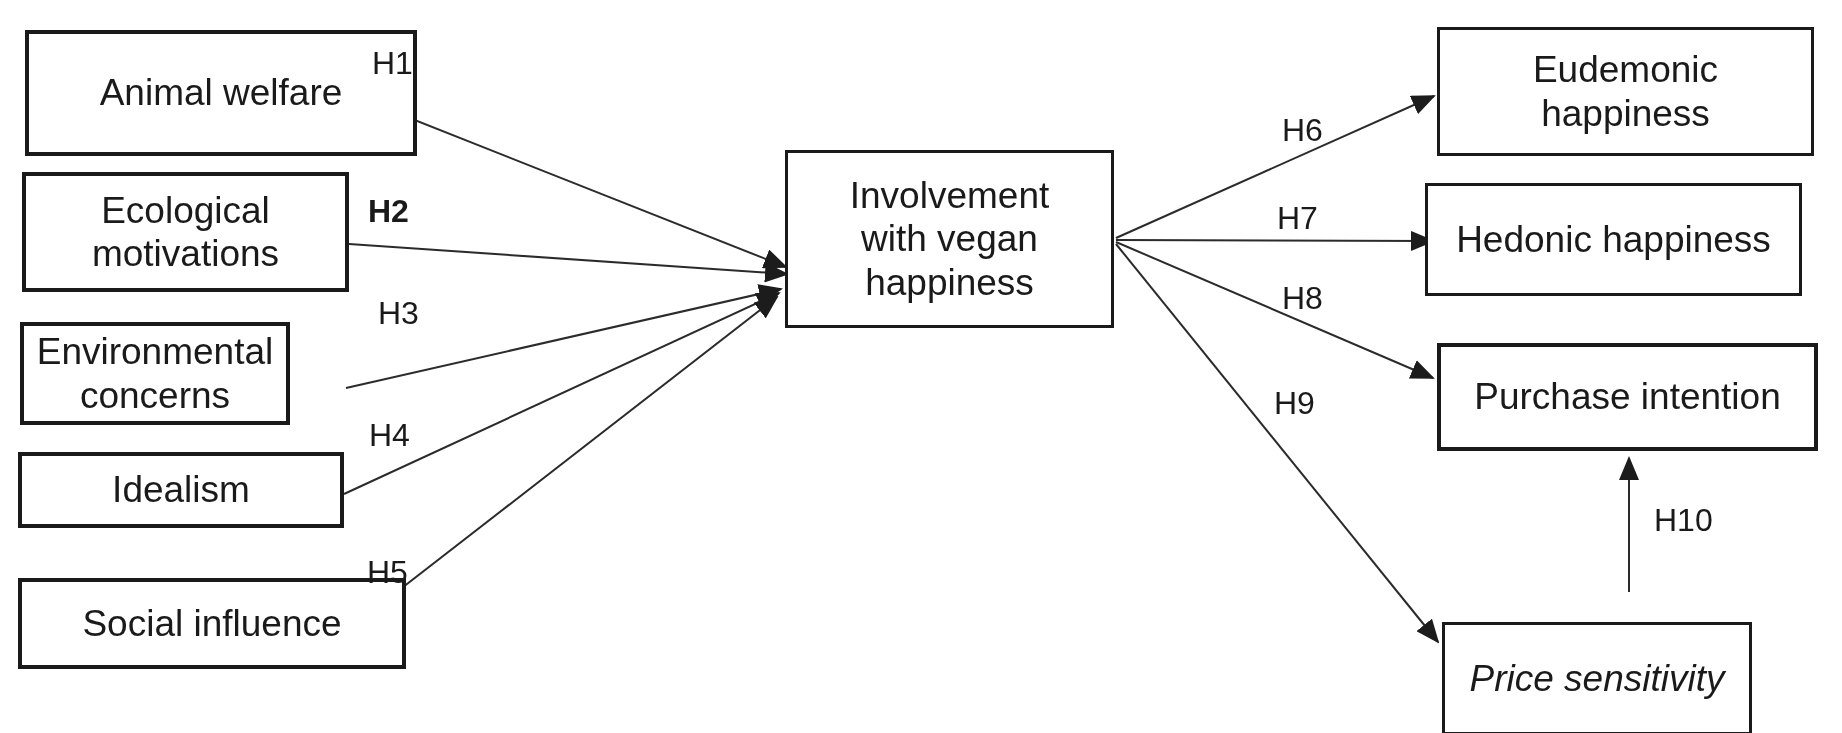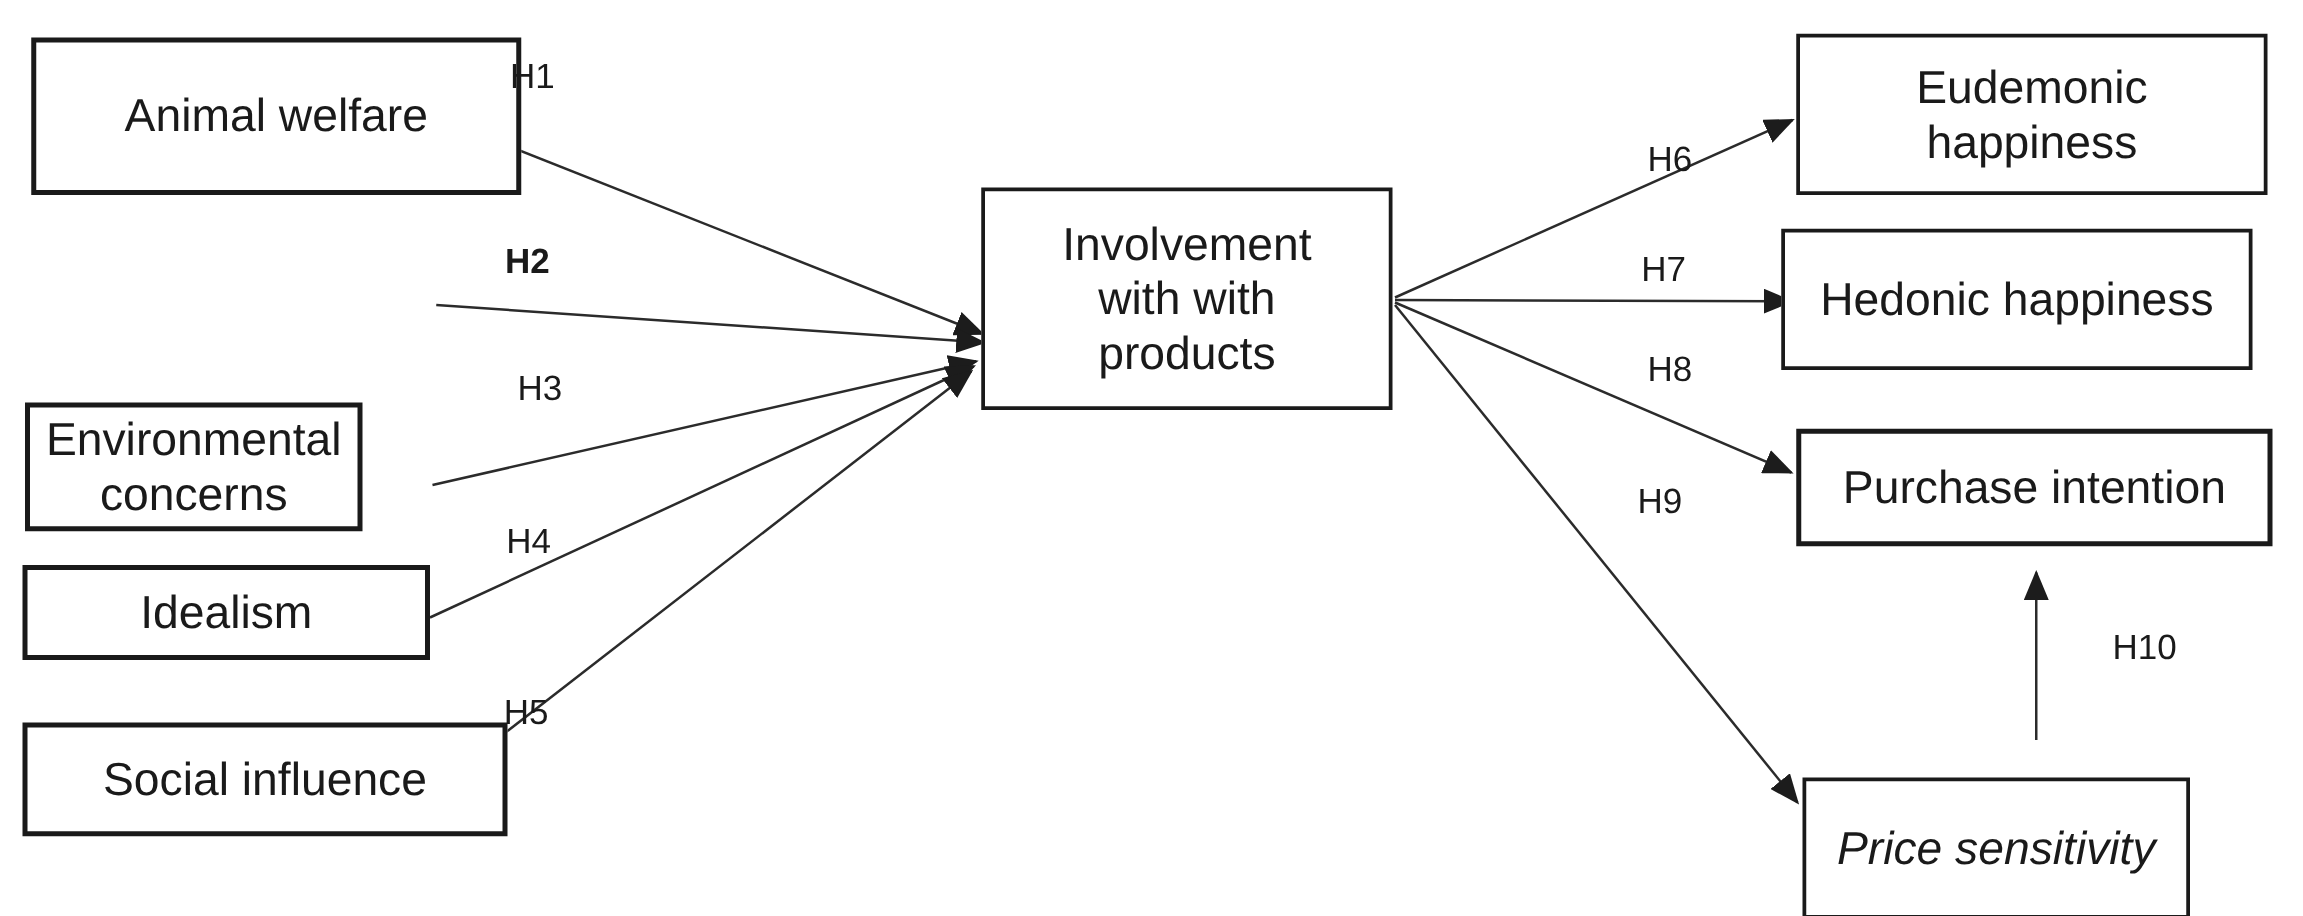--- a/index.html
+++ b/index.html
@@ -37,40 +37,39 @@
     background: #ffffff;
     border: 3px solid #1a1a1a;
     box-sizing: border-box;
     font-size: 37px;
     line-height: 1.17;
     color: #1a1a1a;
   }
   .node.thick { border-width: 4px; }
   .edge-label {
     position: absolute;
-    font-size: 28px;
+    font-size: 32px;
     line-height: 1.1;
     color: #1a1a1a;
     white-space: nowrap;
-    margin-left: 36px;
   }
   
   #node-animal-welfare        { left: 25px;   top: 30px;  width: 392px; height: 126px; }
   #node-ecological            { left: 22px;   top: 172px; width: 327px; height: 120px; }
   #node-environmental         { left: 20px;   top: 322px; width: 270px; height: 103px; }
   #node-idealism              { left: 18px;   top: 452px; width: 326px; height: 76px;  }
   #node-social-influence      { left: 18px;   top: 578px; width: 388px; height: 91px;  }
   
   #node-involvement           { left: 785px;  top: 150px; width: 329px; height: 178px; }
   #node-involvement .node-label { max-width: 238px; }
   
   #node-eudemonic             { left: 1437px; top: 27px;  width: 377px; height: 129px; }
   #node-eudemonic .node-label { max-width: 272px; }
   #node-hedonic               { left: 1425px; top: 183px; width: 377px; height: 113px; }
-  #node-purchase              { left: 1437px; top: 343px; width: 381px; height: 94px; }
+  #node-purchase              { left: 1437px; top: 343px; width: 381px; height: 108px; }
   #node-price                 { left: 1442px; top: 622px; width: 310px; height: 113px; font-style: italic; }
   
   #label-h1  { left: 372px;  top: 46px;  }
   #label-h2  { left: 368px;  top: 194px; font-weight: bold; }
   #label-h3  { left: 378px;  top: 296px; }
   #label-h4  { left: 369px;  top: 418px; }
   #label-h5  { left: 367px;  top: 555px; }
   #label-h6  { left: 1282px; top: 113px; }
   #label-h7  { left: 1277px; top: 201px; }
   #label-h8  { left: 1282px; top: 281px; }
@@ -96,32 +95,35 @@
     <line x1="1116" y1="238" x2="1434" y2="96" marker-end="url(#arrowhead)"></line>
     <line x1="1116" y1="240" x2="1433" y2="241" marker-end="url(#arrowhead)"></line>
     <line x1="1116" y1="242" x2="1433" y2="378" marker-end="url(#arrowhead)"></line>
     <line x1="1116" y1="244" x2="1438" y2="642" marker-end="url(#arrowhead)"></line>
     <line x1="1629" y1="592" x2="1629" y2="458" marker-end="url(#arrowhead)"></line>
   </svg>
 
   <div class="node thick" id="node-animal-welfare">
     <span class="node-label">Animal welfare</span>
   </div>
+  <div class="node thick" id="node-ecological">
+    <span class="node-label">Ecological motivations</span>
+  </div>
   <div class="node thick" id="node-environmental">
     <span class="node-label">Environmental concerns</span>
   </div>
   <div class="node thick" id="node-idealism">
     <span class="node-label">Idealism</span>
   </div>
   <div class="node thick" id="node-social-influence">
     <span class="node-label">Social influence</span>
   </div>
 
   <div class="node" id="node-involvement">
-    <span class="node-label">Involvement with with products</span>
+    <span class="node-label">Involvement with vegan happiness</span>
   </div>
 
   <div class="node" id="node-eudemonic">
     <span class="node-label">Eudemonic happiness</span>
   </div>
   <div class="node" id="node-hedonic">
     <span class="node-label">Hedonic happiness</span>
   </div>
   <div class="node thick" id="node-purchase">
     <span class="node-label">Purchase intention</span>

